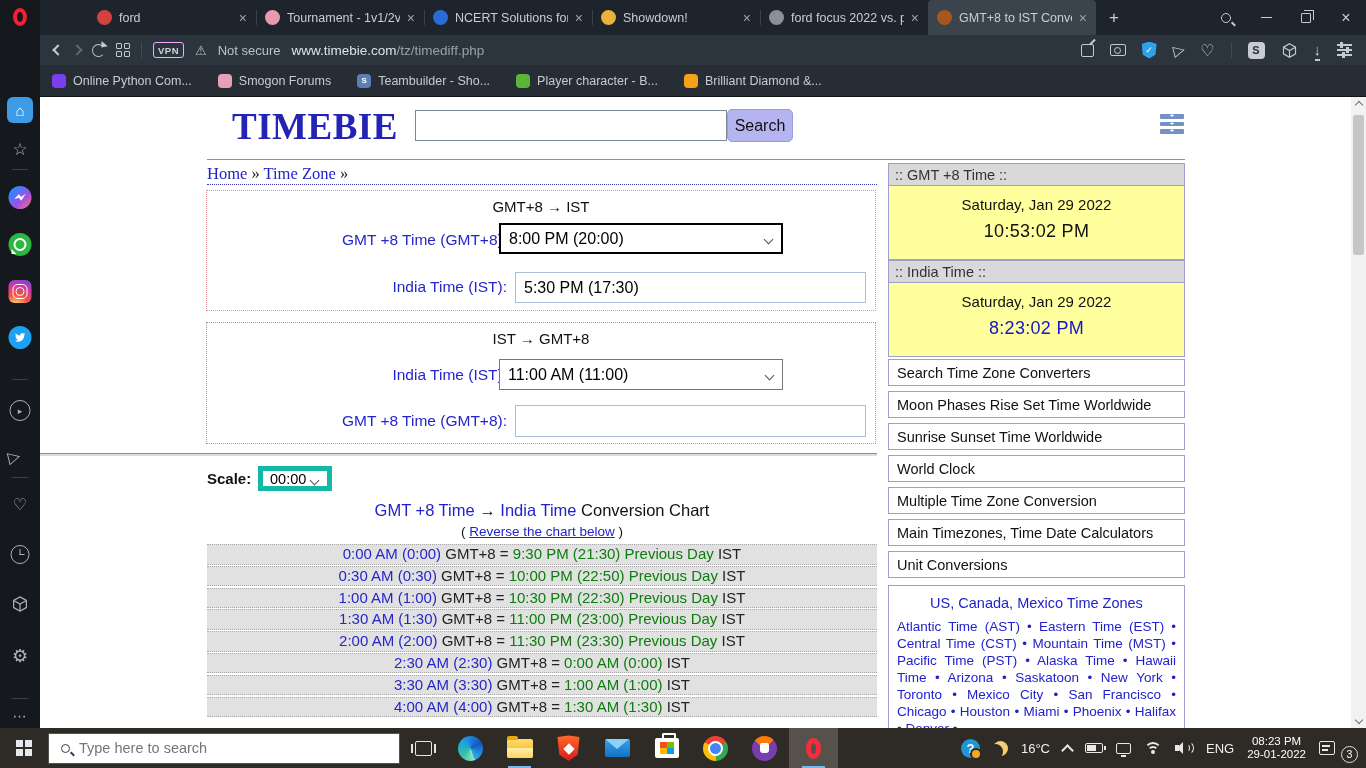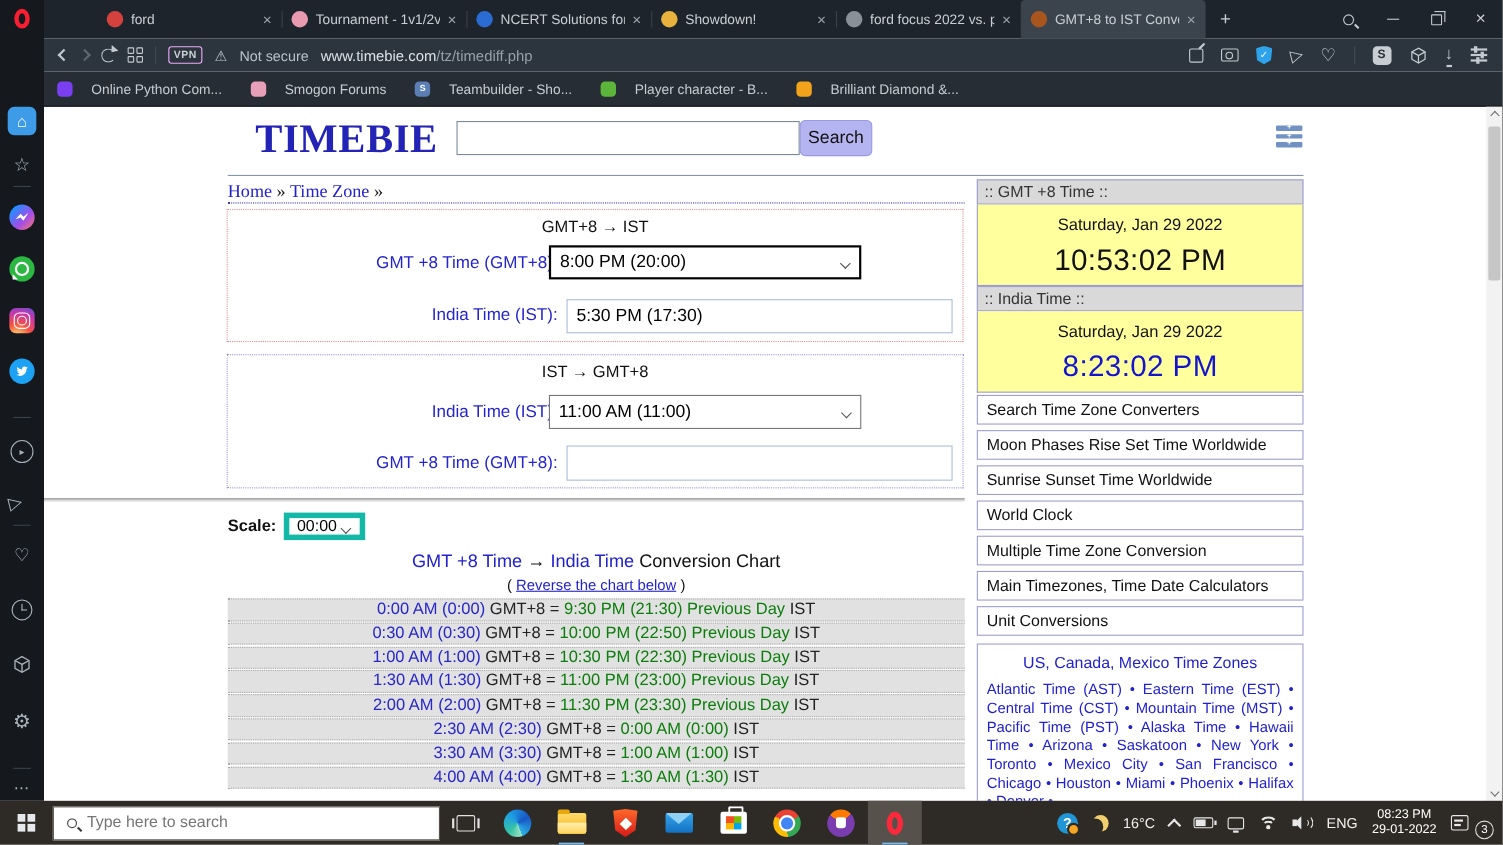--- a/index.html
+++ b/index.html
@@ -69,21 +69,21 @@
 .sbox{width:17px;height:17px;border-radius:4px;background:#c8cdd3;color:#2b3138;font-weight:bold;font-size:11px;display:grid;place-items:center}
 .dl{position:relative;padding-bottom:2px}
 .dl::after{content:"";position:absolute;left:1px;right:1px;bottom:-1px;height:1.7px;background:#c3cad1}
 .sliders{display:flex;flex-direction:column;gap:3px}
 .sliders i{width:15px;height:1.7px;background:#c3cad1;position:relative}
 .sliders i::after{content:"";position:absolute;top:-2px;width:2.5px;height:6px;background:#c3cad1}
 .sliders i:nth-child(1)::after{left:3px}.sliders i:nth-child(2)::after{left:9px}.sliders i:nth-child(3)::after{left:5px}
 
 
 .bmbar{position:absolute;left:40px;top:65px;right:0;height:32px;background:#262d34;display:flex;align-items:center;gap:26px;padding-left:12px;font-size:12.5px;color:#c6ccd2;border-bottom:1px solid #11151a;z-index:5}
-.bm{display:flex;align-items:flex-start;gap:17px;cursor:pointer}
+.bm{display:flex;align-items:flex-start;gap:7px;cursor:pointer}
 .bmi{width:14px;height:14px;border-radius:4px;display:grid;place-items:center;color:#fff;font-size:8px;font-weight:bold}
 
 
 .page{position:absolute;left:40px;top:97px;width:1311px;height:631px;background:#fff;overflow:hidden;z-index:1}
 .logo{position:absolute;left:192px;top:8px;font-family:"Liberation Serif",serif;font-weight:bold;font-size:37px;color:#2323b5;letter-spacing:.5px;cursor:pointer}
 .psearch{position:absolute;left:375px;top:13px;width:312px;height:31px;border:1px solid #7a8a9a;padding:0 8px;font-size:15px;outline:none}
 .psbtn{position:absolute;left:687px;top:12px;width:66px;height:33px;background:#b4b4f0;border:1px solid #9a9ae0;border-radius:5px;font-size:16px;color:#111;display:grid;place-items:center;cursor:pointer}
 .pg-menu{position:absolute;left:1120px;top:17px;display:flex;flex-direction:column;gap:3px;cursor:pointer}
 .pg-menu b{width:24px;height:4.5px;background:#7292c4;position:relative;border-radius:1px}
 .pg-menu b::after{content:"+";position:absolute;left:50%;top:50%;transform:translate(-50%,-54%);color:#fff;font-size:7px;font-weight:bold}
@@ -106,21 +106,21 @@
 .chead a{color:#2222cc;text-decoration:none;cursor:pointer}
 .crev{position:absolute;left:167px;top:427px;width:670px;text-align:center;font-size:13.5px;color:#111}
 .crev a{color:#2222cc;text-decoration:underline;cursor:pointer}
 .crows{position:absolute;left:167px;top:447px;width:670px}
 .crow{height:20.5px;margin-bottom:1.3px;background:#e1e1e1;border-top:1px dotted #aaa;border-bottom:1px dotted #aaa;text-align:center;font-size:15px;line-height:18.5px;color:#222;white-space:nowrap}
 .cb{color:#2626cc}.cg{color:#0b7d0b}
 
 .sc-h{position:absolute;left:848px;width:297px;height:23px;background:#d9d9d9;border:1px solid #9e9ed0;font-size:14.5px;color:#333;padding:3px 0 0 6px}
 .sc-y{position:absolute;left:848px;width:297px;height:74px;background:#ffff9e;border:1px solid #9e9ed0;border-top:none;text-align:center}
 .sc-date{font-size:15px;color:#111;margin-top:10px}
-.sc-time{font-size:27px;color:#111;margin-top:8px;letter-spacing:.3px}
+.sc-time{font-size:18px;color:#111;margin-top:8px;letter-spacing:.3px}
 .sc-time.blue{color:#1515cc}
 .slink{position:absolute;left:848px;width:297px;height:27px;border:1px solid #9e9ed0;background:#fff;font-size:14.5px;color:#111;padding:5px 0 0 8px;cursor:pointer}
 .usbox{position:absolute;left:848px;top:488px;width:297px;height:200px;border:1px solid #9e9ed0;background:#fff}
 .ustitle{text-align:center;font-size:14.5px;color:#2222cc;margin:9px 0 7px;cursor:pointer}
 .uslinks{padding:0 8px;font-size:13.5px;line-height:17px;text-align:justify;color:#2222cc}
 .uslinks a{color:#2222cc;text-decoration:none;cursor:pointer}
 
 .pgscroll{position:absolute;right:0;top:97px;width:15px;height:631px;background:#f2f2f2;z-index:7}
 .sarr{position:absolute;left:0;width:15px;height:16px;display:grid;place-items:center;cursor:pointer}
 .sarr span{width:6px;height:6px;border-left:1.8px solid #6f6f6f;border-bottom:1.8px solid #6f6f6f}

